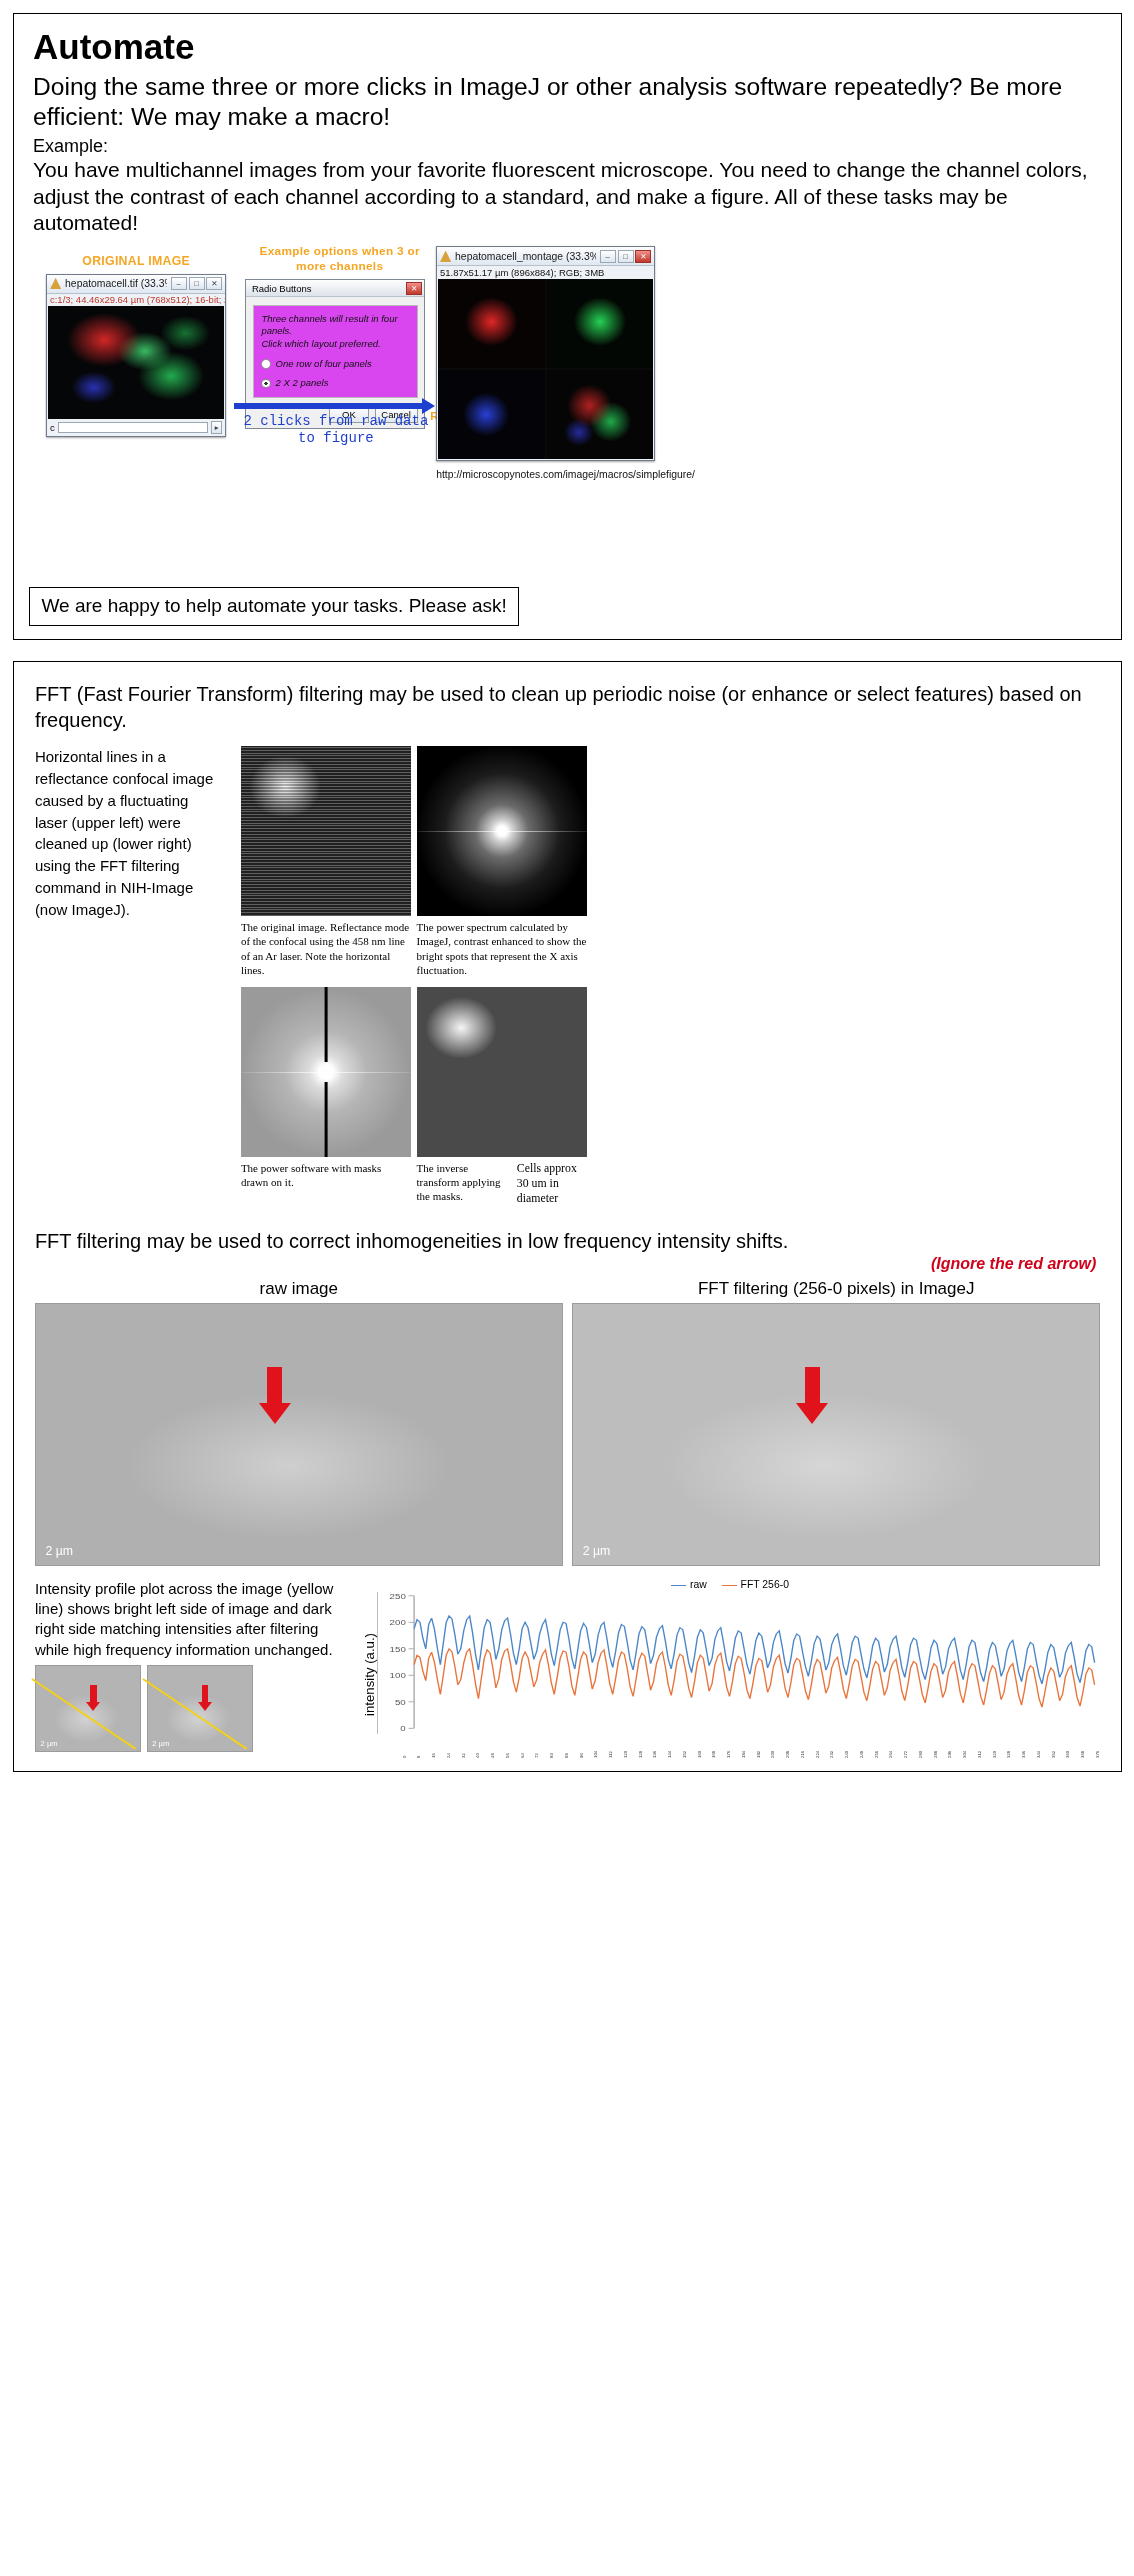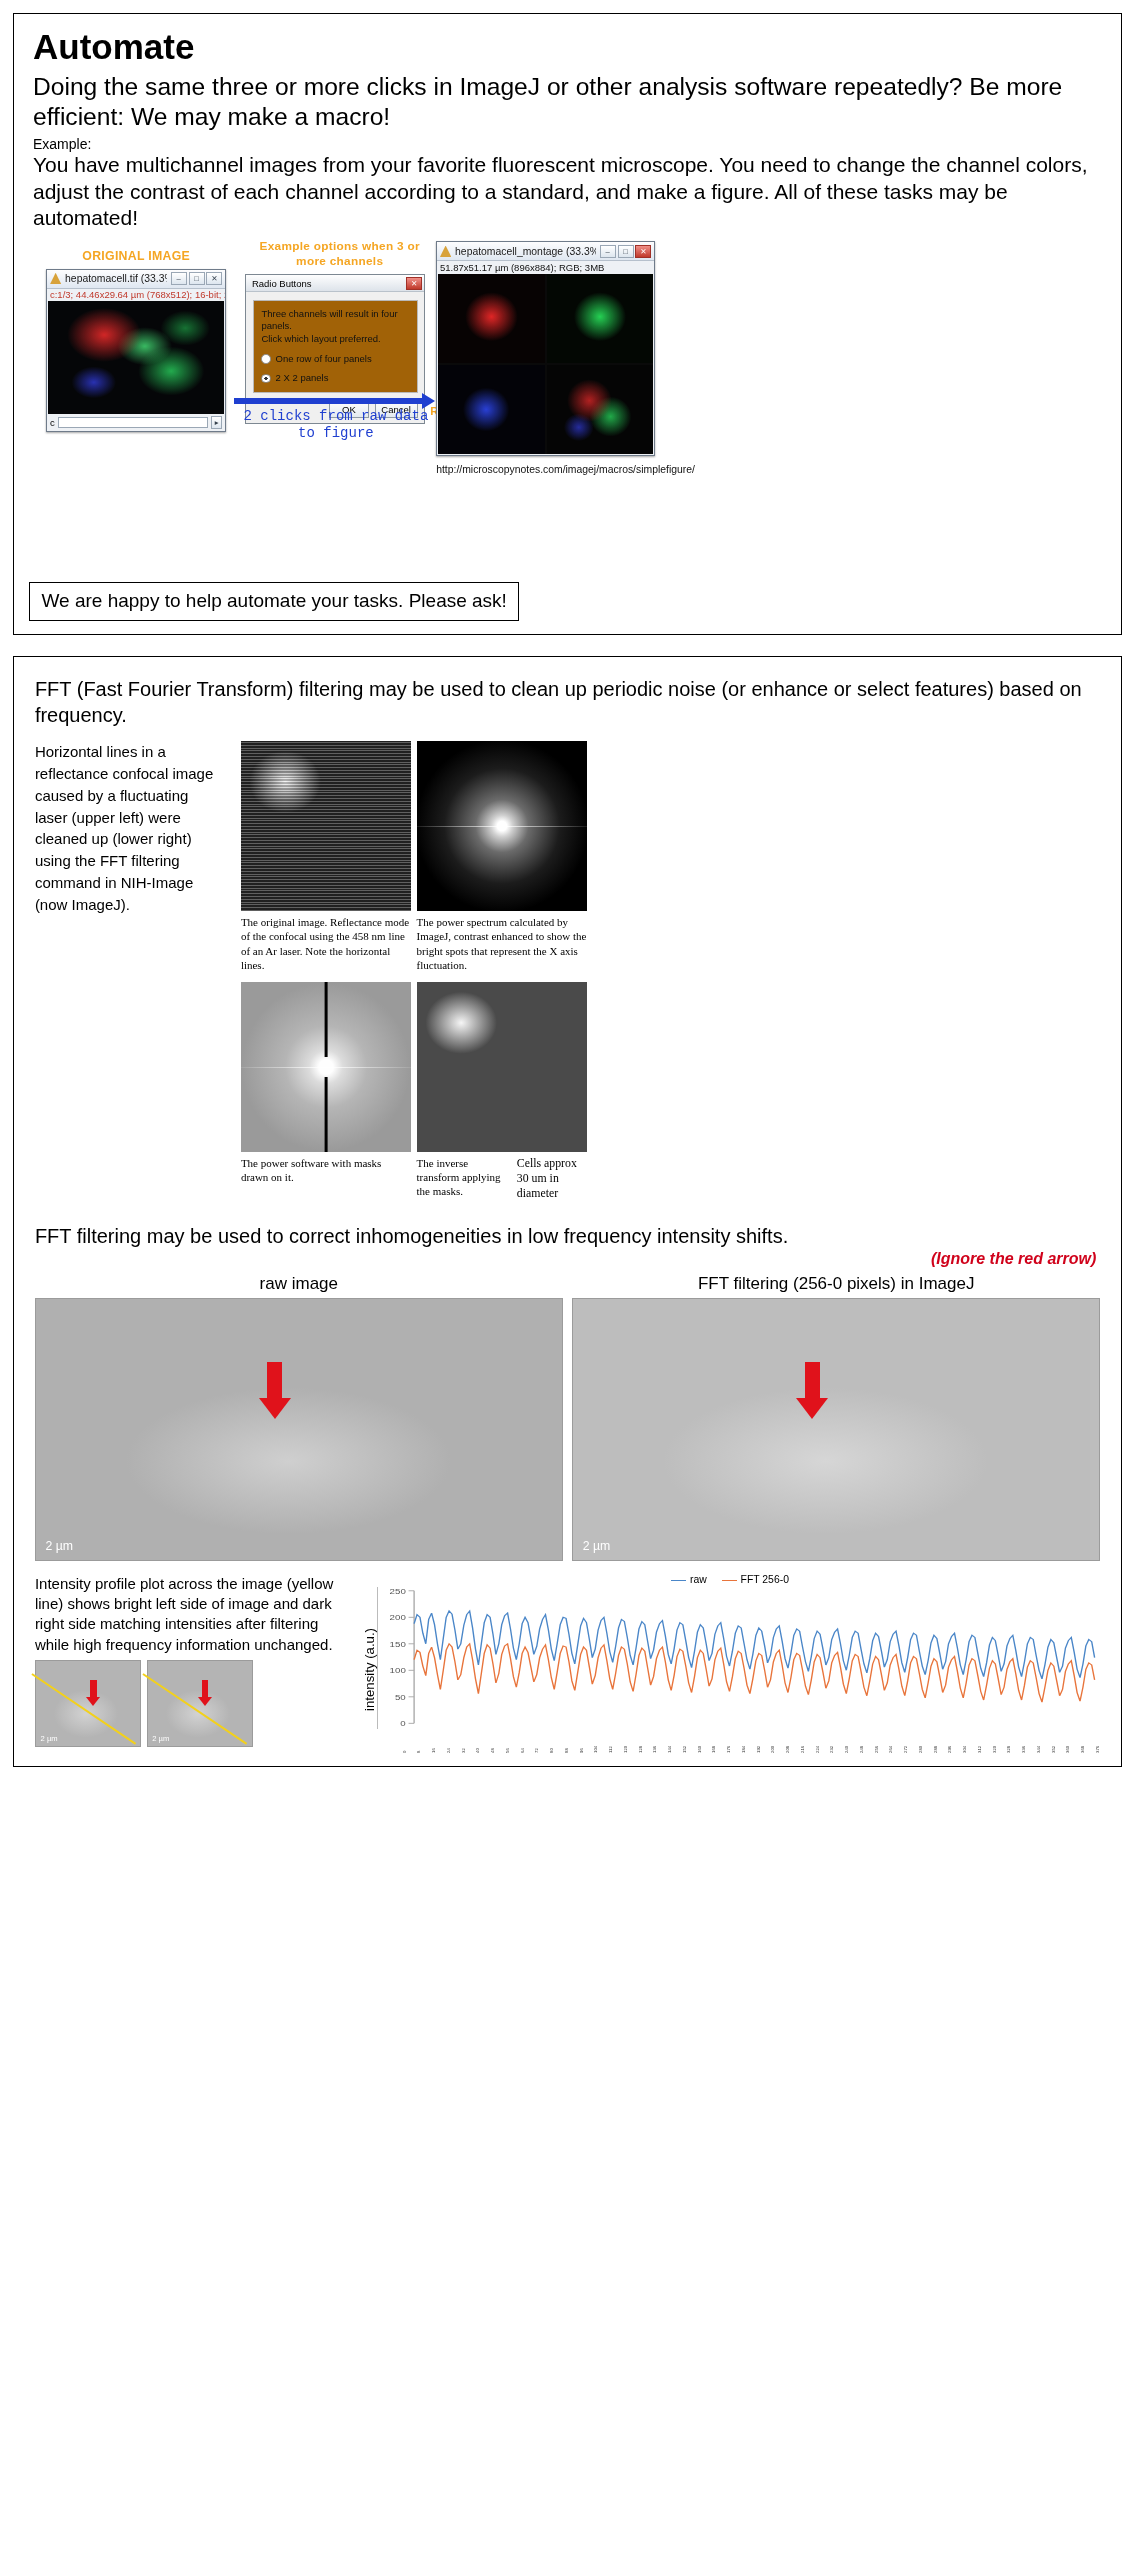--- a/index.html
+++ b/index.html
@@ -27,21 +27,21 @@
     font-size: 35px;
     line-height: 1.05;
     margin: 1.9px 0 5.7px 3.8px;
   }
   .lead {
     font-size: 24.6px;
     line-height: 1.24;
     margin: 0 0 1.9px 3.8px;
   }
   .example-label {
-    font-size: 14px;
+    font-size: 18px;
     margin: 3.8px 0 0 3.8px;
   }
   .example-body {
     font-size: 21px;
     line-height: 1.26;
     margin: 0 0 7.6px 3.8px;
   }
 
   
   .fig-row {
@@ -139,22 +139,22 @@
 
   
   .dlg { width: 180px; border:0.9px solid #7d8892; background:#f0f0f0; }
   .dlg-title {
     height: 17px; display:flex; align-items:center; gap:3.8px;
     background: linear-gradient(#fefefe,#dde3ea);
     border-bottom:0.9px solid #b9c2cb; padding:0 1.9px; font-size:9.5px;
   }
   .dlg-body { padding: 7.6px 6.6px 5.7px 6.6px; }
   .dlg-inner {
-    border:0.9px solid #b9b9b9; background:#a16207;
-    padding:6.6px 7.6px; font-size:9.5px; line-height:1.35; color:#111;
+    border:0.9px solid #b9b9b9; background:#d946ef;
+    padding:6.6px 7.6px; font-size:9.5px; line-height:1.35; color:#111;font-style:italic;
   }
   .radio-row { display:flex; align-items:center; gap:4.7px; margin-top:6.6px; font-size:9.5px; }
   .radio {
     width:9.5px; height:9.5px; border-radius:50%;
     border:0.9px solid #8a8a8a; background:#fff; flex:0 0 auto;
   }
   .radio.on { background: radial-gradient(circle, #333 0 32%, #fff 34%); }
   .dlg-btns { display:flex; justify-content:flex-end; gap:5.7px; margin-top:8.5px; }
   .dlg-btn {
     min-width:40px; font-size:9.5px; text-align:center; padding:1.9px 5.7px;

